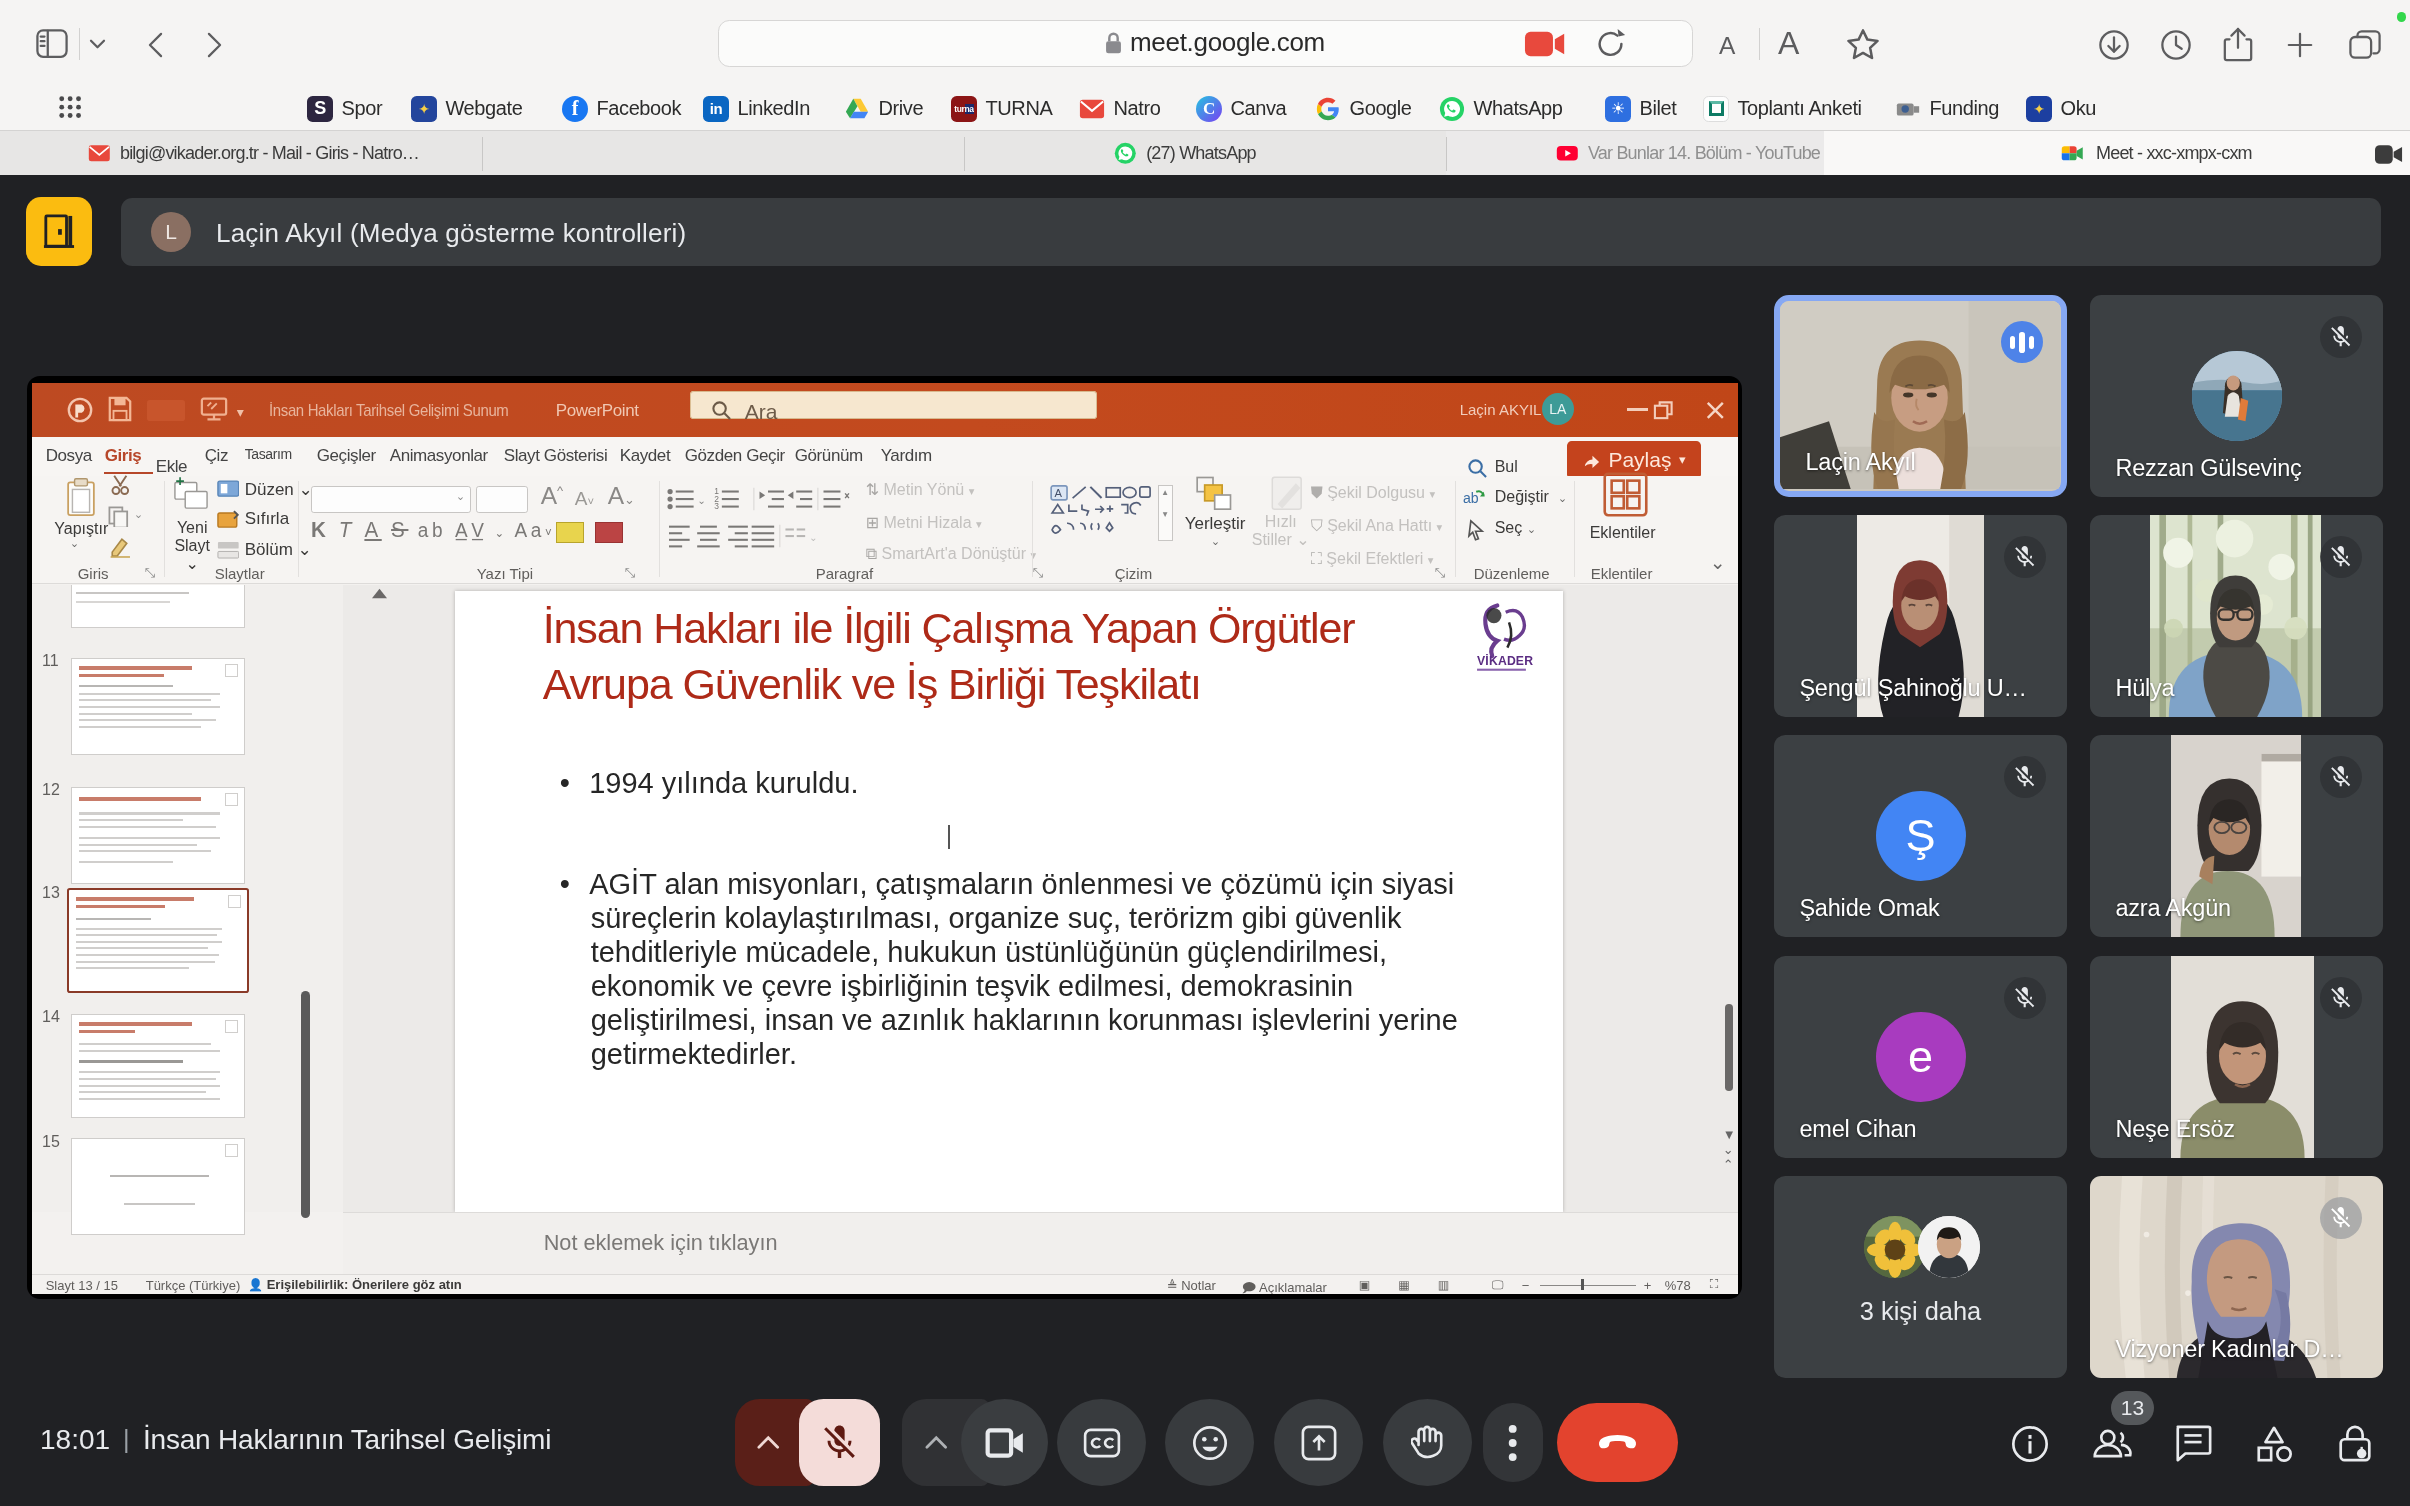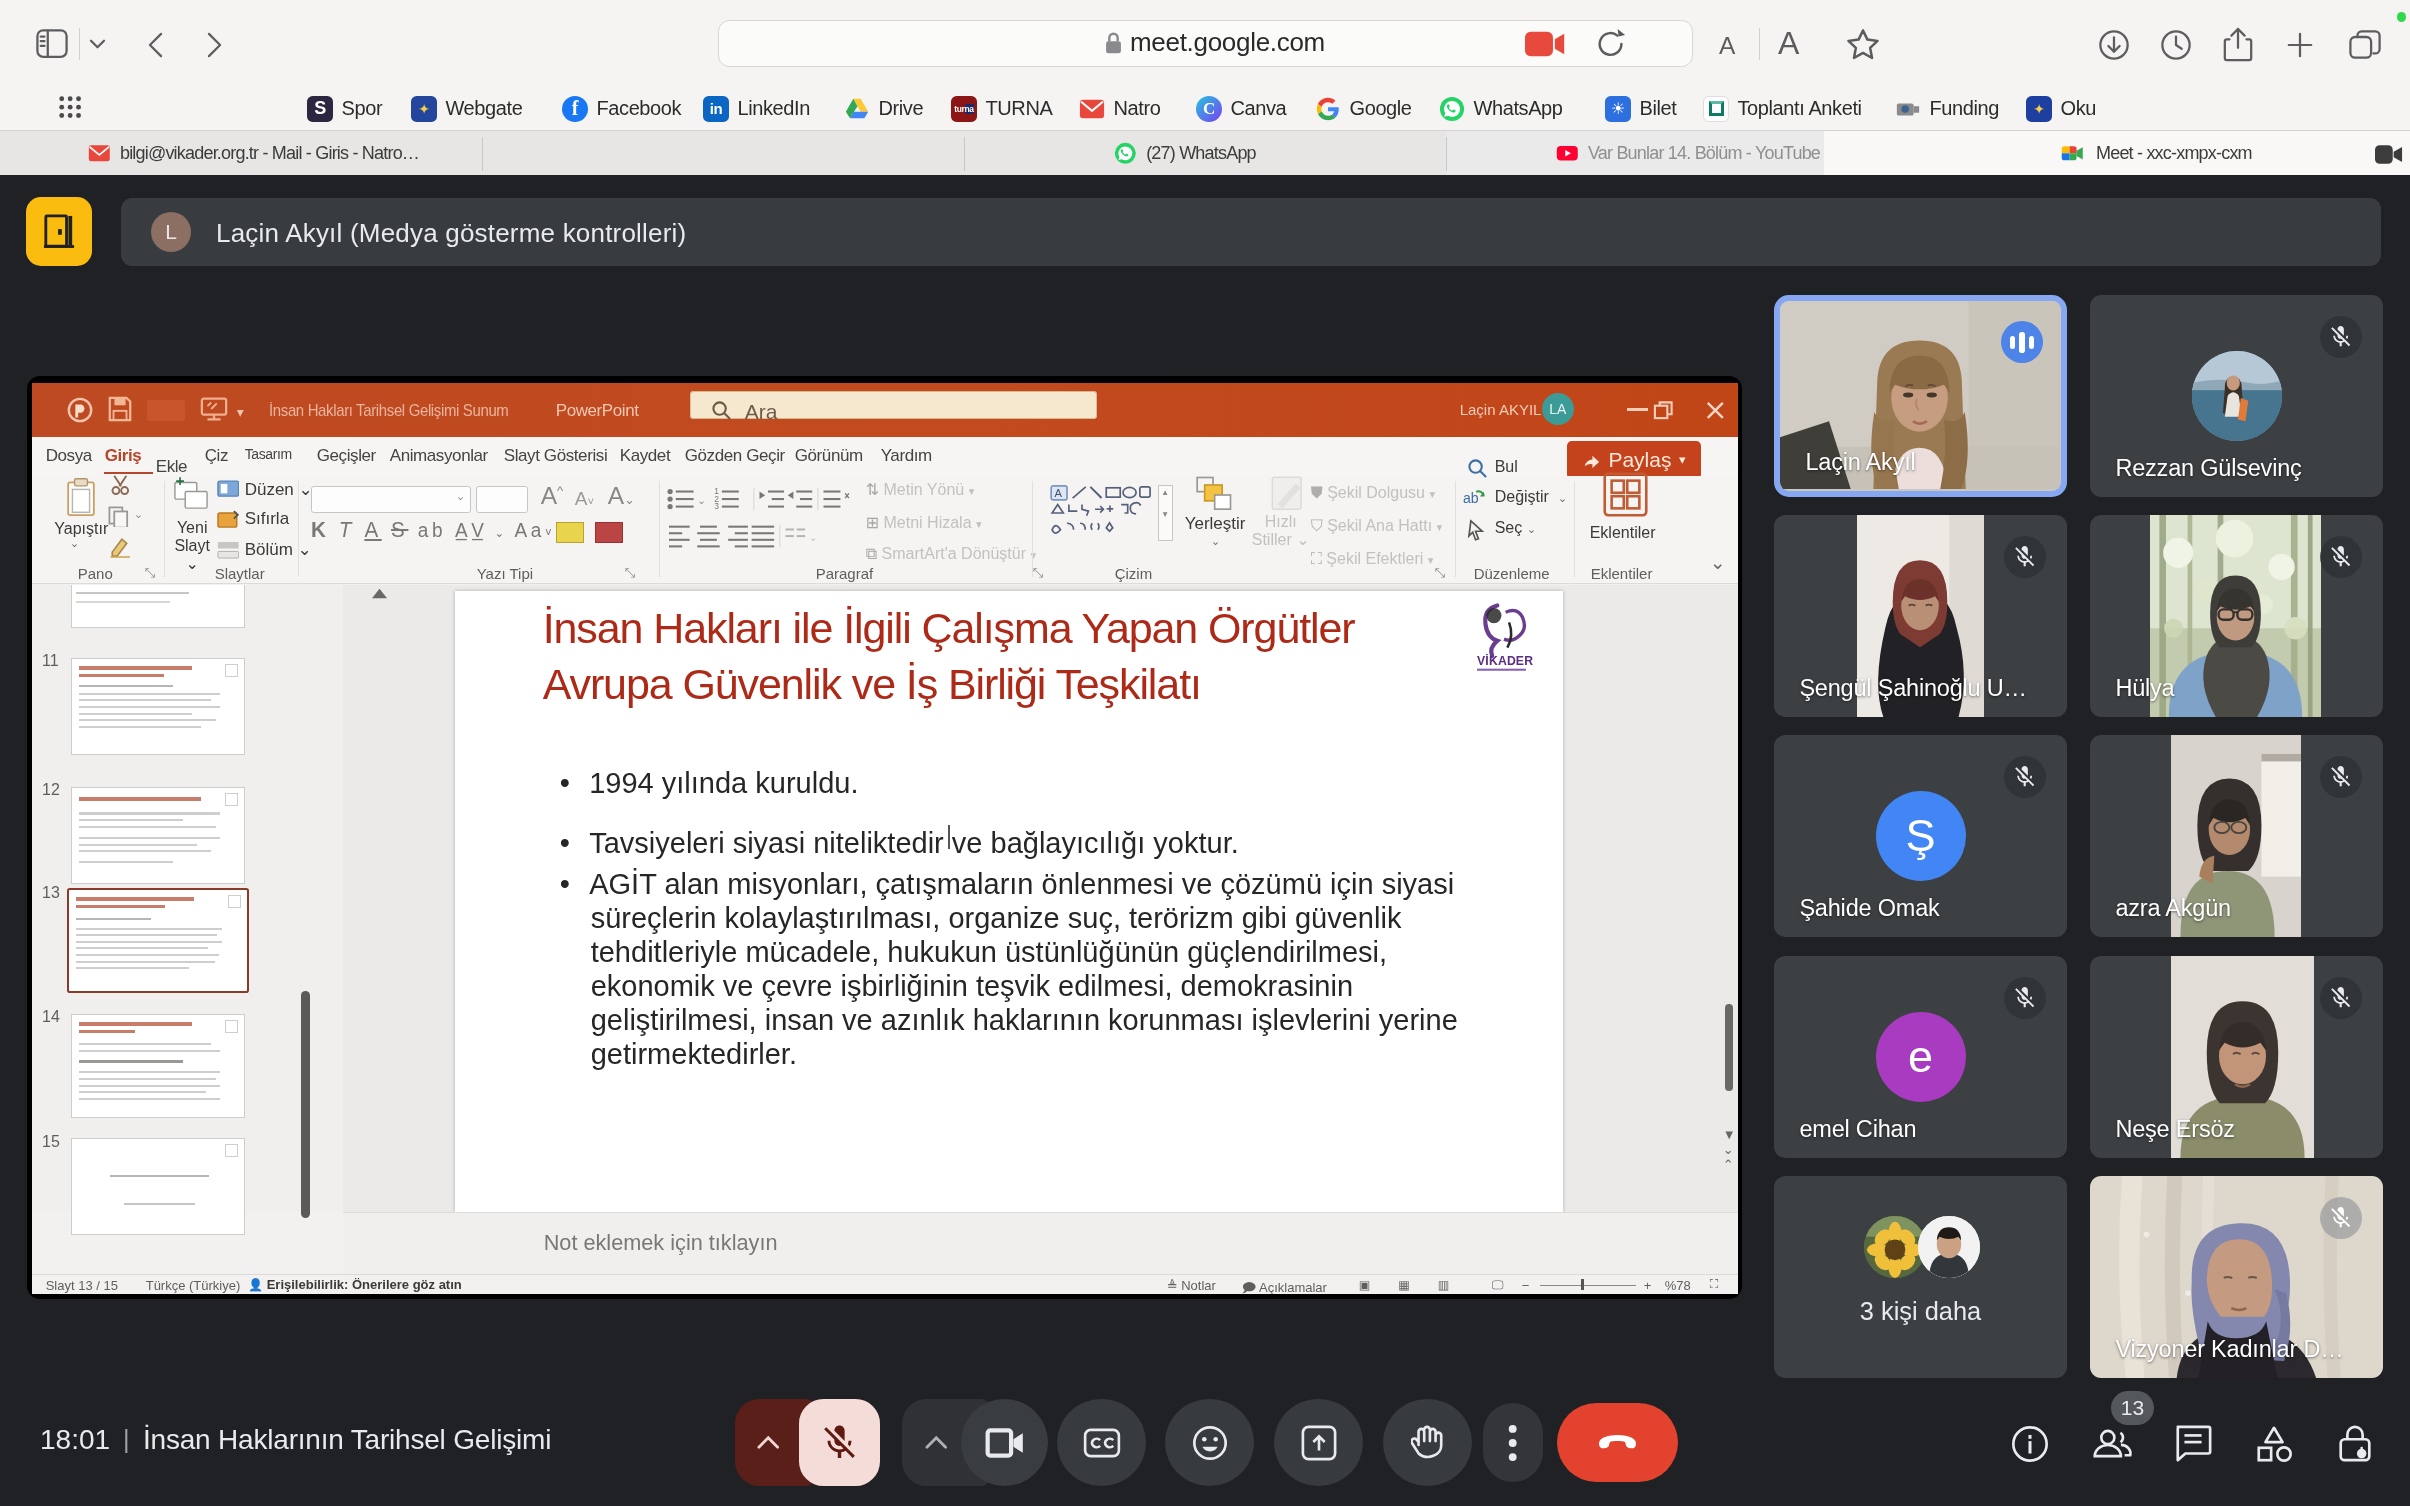--- a/index.html
+++ b/index.html
@@ -351,21 +351,21 @@
         </svg>
         <svg class="abs" style="left:75px;top:122px" width="22.6" height="22.6" viewBox="0 0 28 28">
           <rect x="3" y="3" width="16" height="20" fill="none" stroke="#9a9895" stroke-width="2.2"></rect>
           <rect x="9" y="8" width="16" height="20" fill="#f8f7f5" stroke="#9a9895" stroke-width="2.2"></rect>
         </svg>
         <div class="abs" style="left:102px;top:125px;font-size:11.3px;color:#888">⌄</div>
         <svg class="abs" style="left:77px;top:153px" width="22.6" height="22.6" viewBox="0 0 28 28">
           <path d="M4 20 L16 4 l6 5 -12 16 H4 z" fill="#e8c87a" stroke="#a88848" stroke-width="2"></path>
           <path d="M2 26 h24" stroke="#caa858" stroke-width="2"></path>
         </svg>
-        <div class="abs" style="left:46px;top:182px;font-size:15px;color:#605e5c">Pano</div>
+        <div class="abs" style="left:46px;top:182px;font-size:15px;color:#605e5c">Giris</div>
         <div class="abs" style="left:113px;top:182px;font-size:13px;color:#888">⤡</div>
         <div class="abs" style="left:132px;top:98px;width:0.9px;height:96px;background:#e2e0de"></div>
 
         <svg class="abs" style="left:141px;top:93px" width="36" height="36" viewBox="0 0 54 56">
           <rect x="2" y="10" width="34" height="26" rx="2" fill="#fff" stroke="#9a9895" stroke-width="2.2"></rect>
           <rect x="18" y="24" width="34" height="26" rx="2" fill="#fff" stroke="#9a9895" stroke-width="2.2"></rect>
           <path d="M10 2 v12 M4 8 h12" stroke="#217346" stroke-width="2.5"></path>
         </svg>
         <div class="abs" style="left:137px;top:136px;font-size:16px;color:#3b3a39;text-align:center;width:47px;line-height:18px">Yeni<br>Slayt ⌄</div>
         <svg class="abs" style="left:185px;top:97px" width="22.6" height="21" viewBox="0 0 24 22">
@@ -632,21 +632,20 @@
             <svg width="64" height="79" viewBox="0 0 76 88">
               <path d="M30 6 q-16 4 -14 22 q2 16 14 20 q-10 8 -6 18" fill="none" stroke="#6a3d8f" stroke-width="5" stroke-linecap="round"></path>
               <circle cx="26" cy="18" r="9" fill="#2a2a2a" opacity=".85"></circle>
               <path d="M40 14 q14 -6 20 6 q6 14 -4 22 q-8 8 -18 4" fill="none" stroke="#6a3d8f" stroke-width="4"></path>
               <path d="M44 26 q6 16 -2 30" fill="none" stroke="#2a2a2a" stroke-width="3"></path>
               <text x="6" y="77" font-size="14.5" font-weight="bold" fill="#5b2d83" letter-spacing="0.2">VİKADER</text>
               <rect x="6" y="81" width="58" height="2.5" fill="#8a62ad"></rect>
             </svg>
           </div>
           <div class="abs" style="left:105px;top:176px;font-size:29px;color:#262626">• <span style="margin-left:11.3px">1994 yılında kuruldu.</span></div>
-          <div class="abs" style="left:105px;top:236px;font-size:29px;color:#262626">• <span style="margin-left:11.3px">Tavsiyeleri siyasi niteliktedir ve bağlayıcılığı yoktur.</span></div>
           <div class="abs" style="left:105px;top:276px;font-size:29px;color:#262626;line-height:34px">• <span style="margin-left:11.3px">AGİT alan misyonları, çatışmaların önlenmesi ve çözümü için siyasi</span><br><span style="margin-left:31px">süreçlerin kolaylaştırılması, organize suç, terörizm gibi güvenlik</span><br><span style="margin-left:31px">tehditleriyle mücadele, hukukun üstünlüğünün güçlendirilmesi,</span><br><span style="margin-left:31px">ekonomik ve çevre işbirliğinin teşvik edilmesi, demokrasinin</span><br><span style="margin-left:31px">geliştirilmesi, insan ve azınlık haklarının korunması işlevlerini yerine</span><br><span style="margin-left:31px">getirmektedirler.</span></div>
           <div class="abs" style="left:493px;top:234px;width:1.9px;height:24.5px;background:#555"></div>
         </div>
 
         <div class="abs" style="left:1693px;top:621px;width:8.5px;height:87px;background:#6a6867;border-radius:3.8px"></div>
         <div class="abs" style="left:1691px;top:744px;font-size:13px;color:#666">▼<br>⌄<br>⌃</div>
 
         <div class="abs" style="left:311px;top:829px;width:1395px;height:62px;background:#f1efed;border-top:0.9px solid #dddbd9"></div>
         <div class="abs" style="left:512px;top:847px;font-size:21.7px;color:#7a7876">Not eklemek için tıklayın</div>
 

